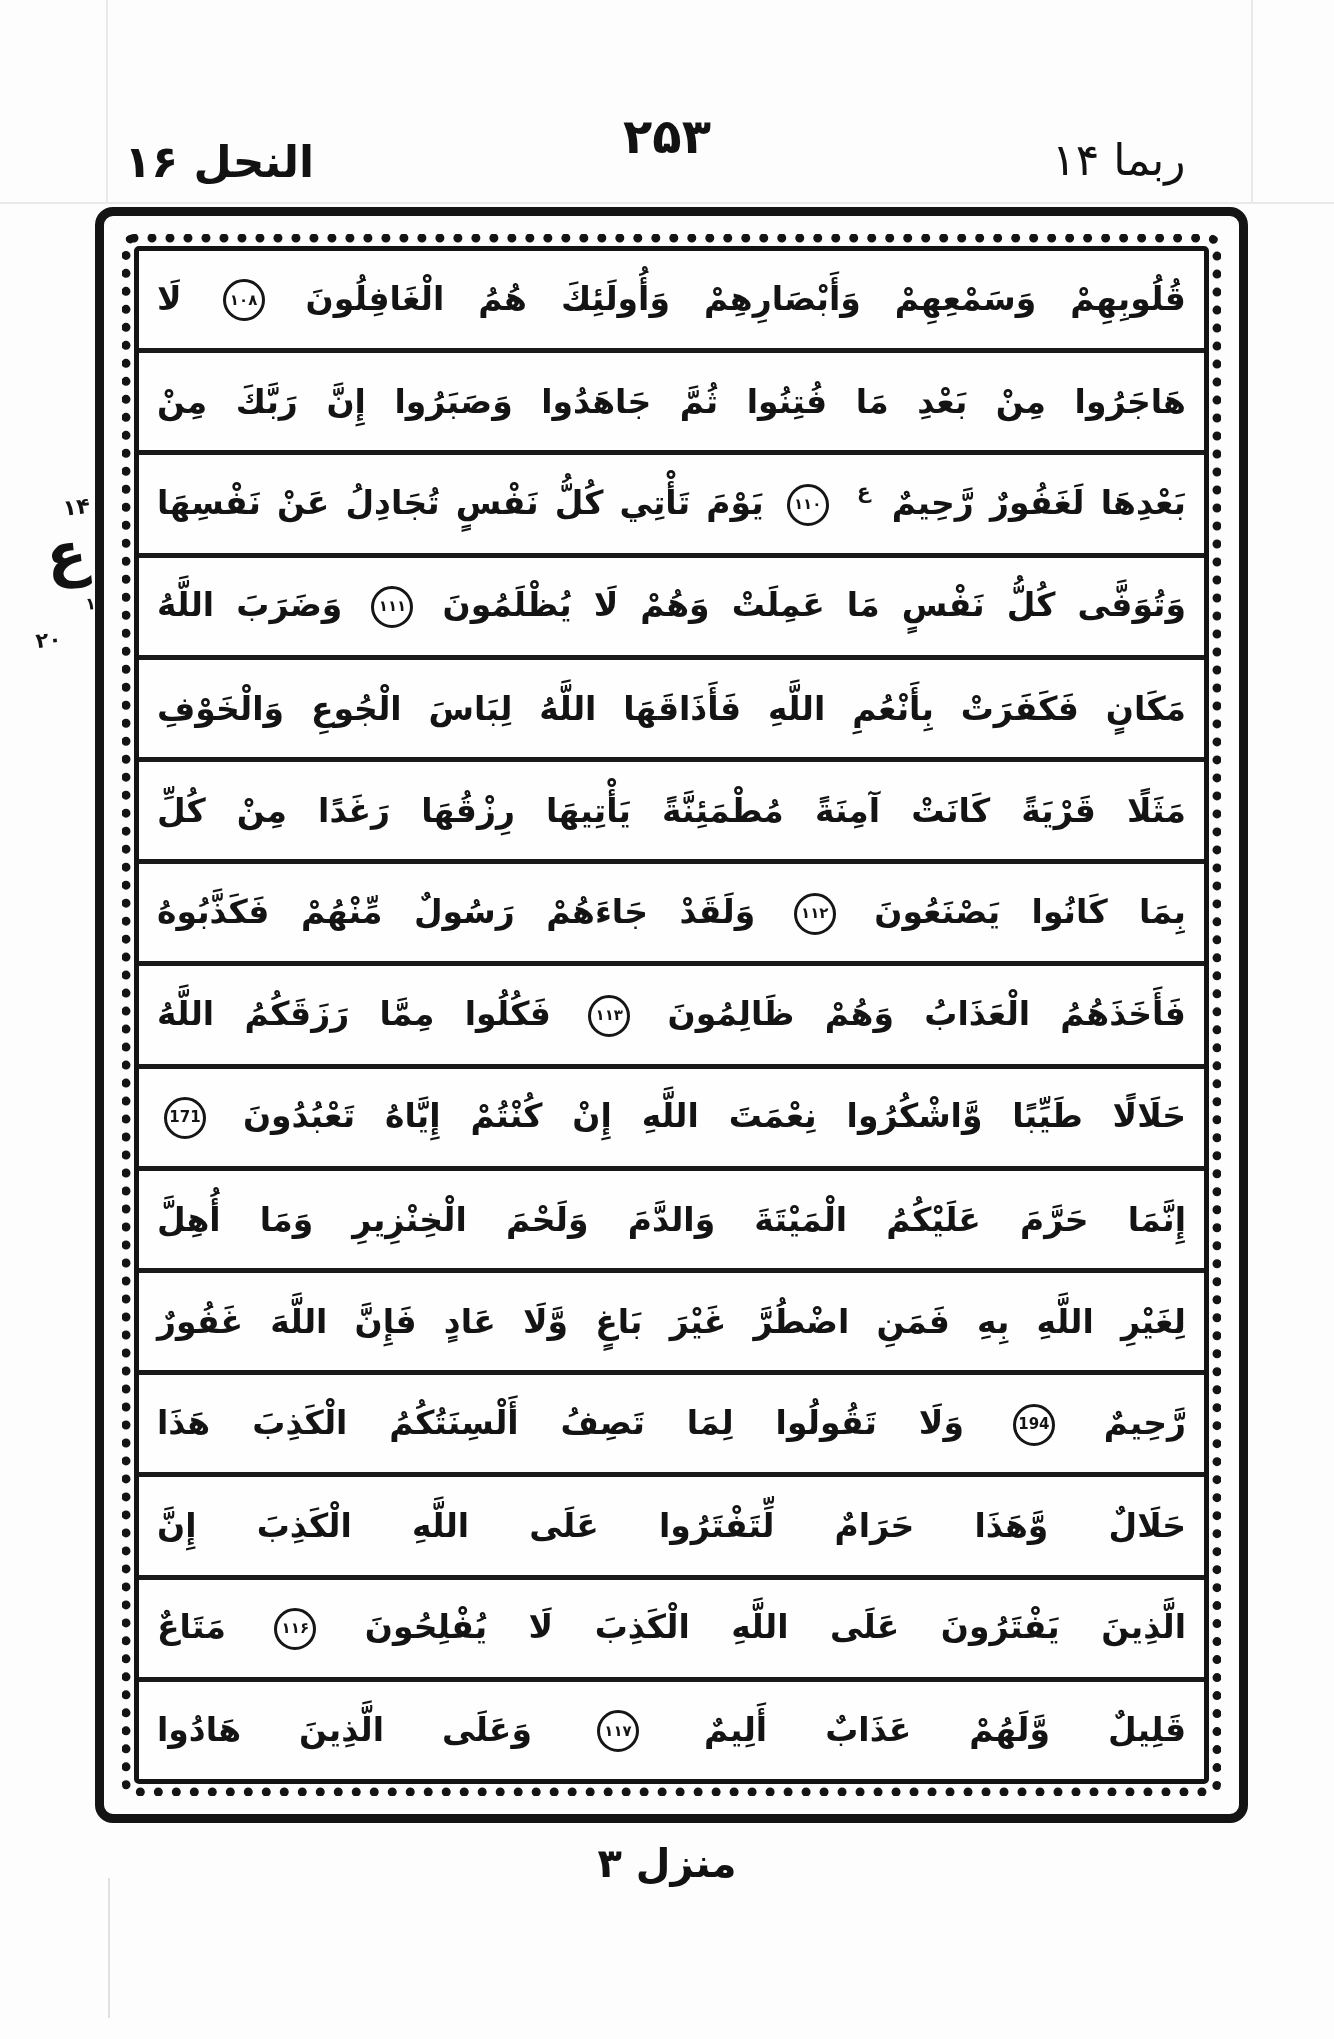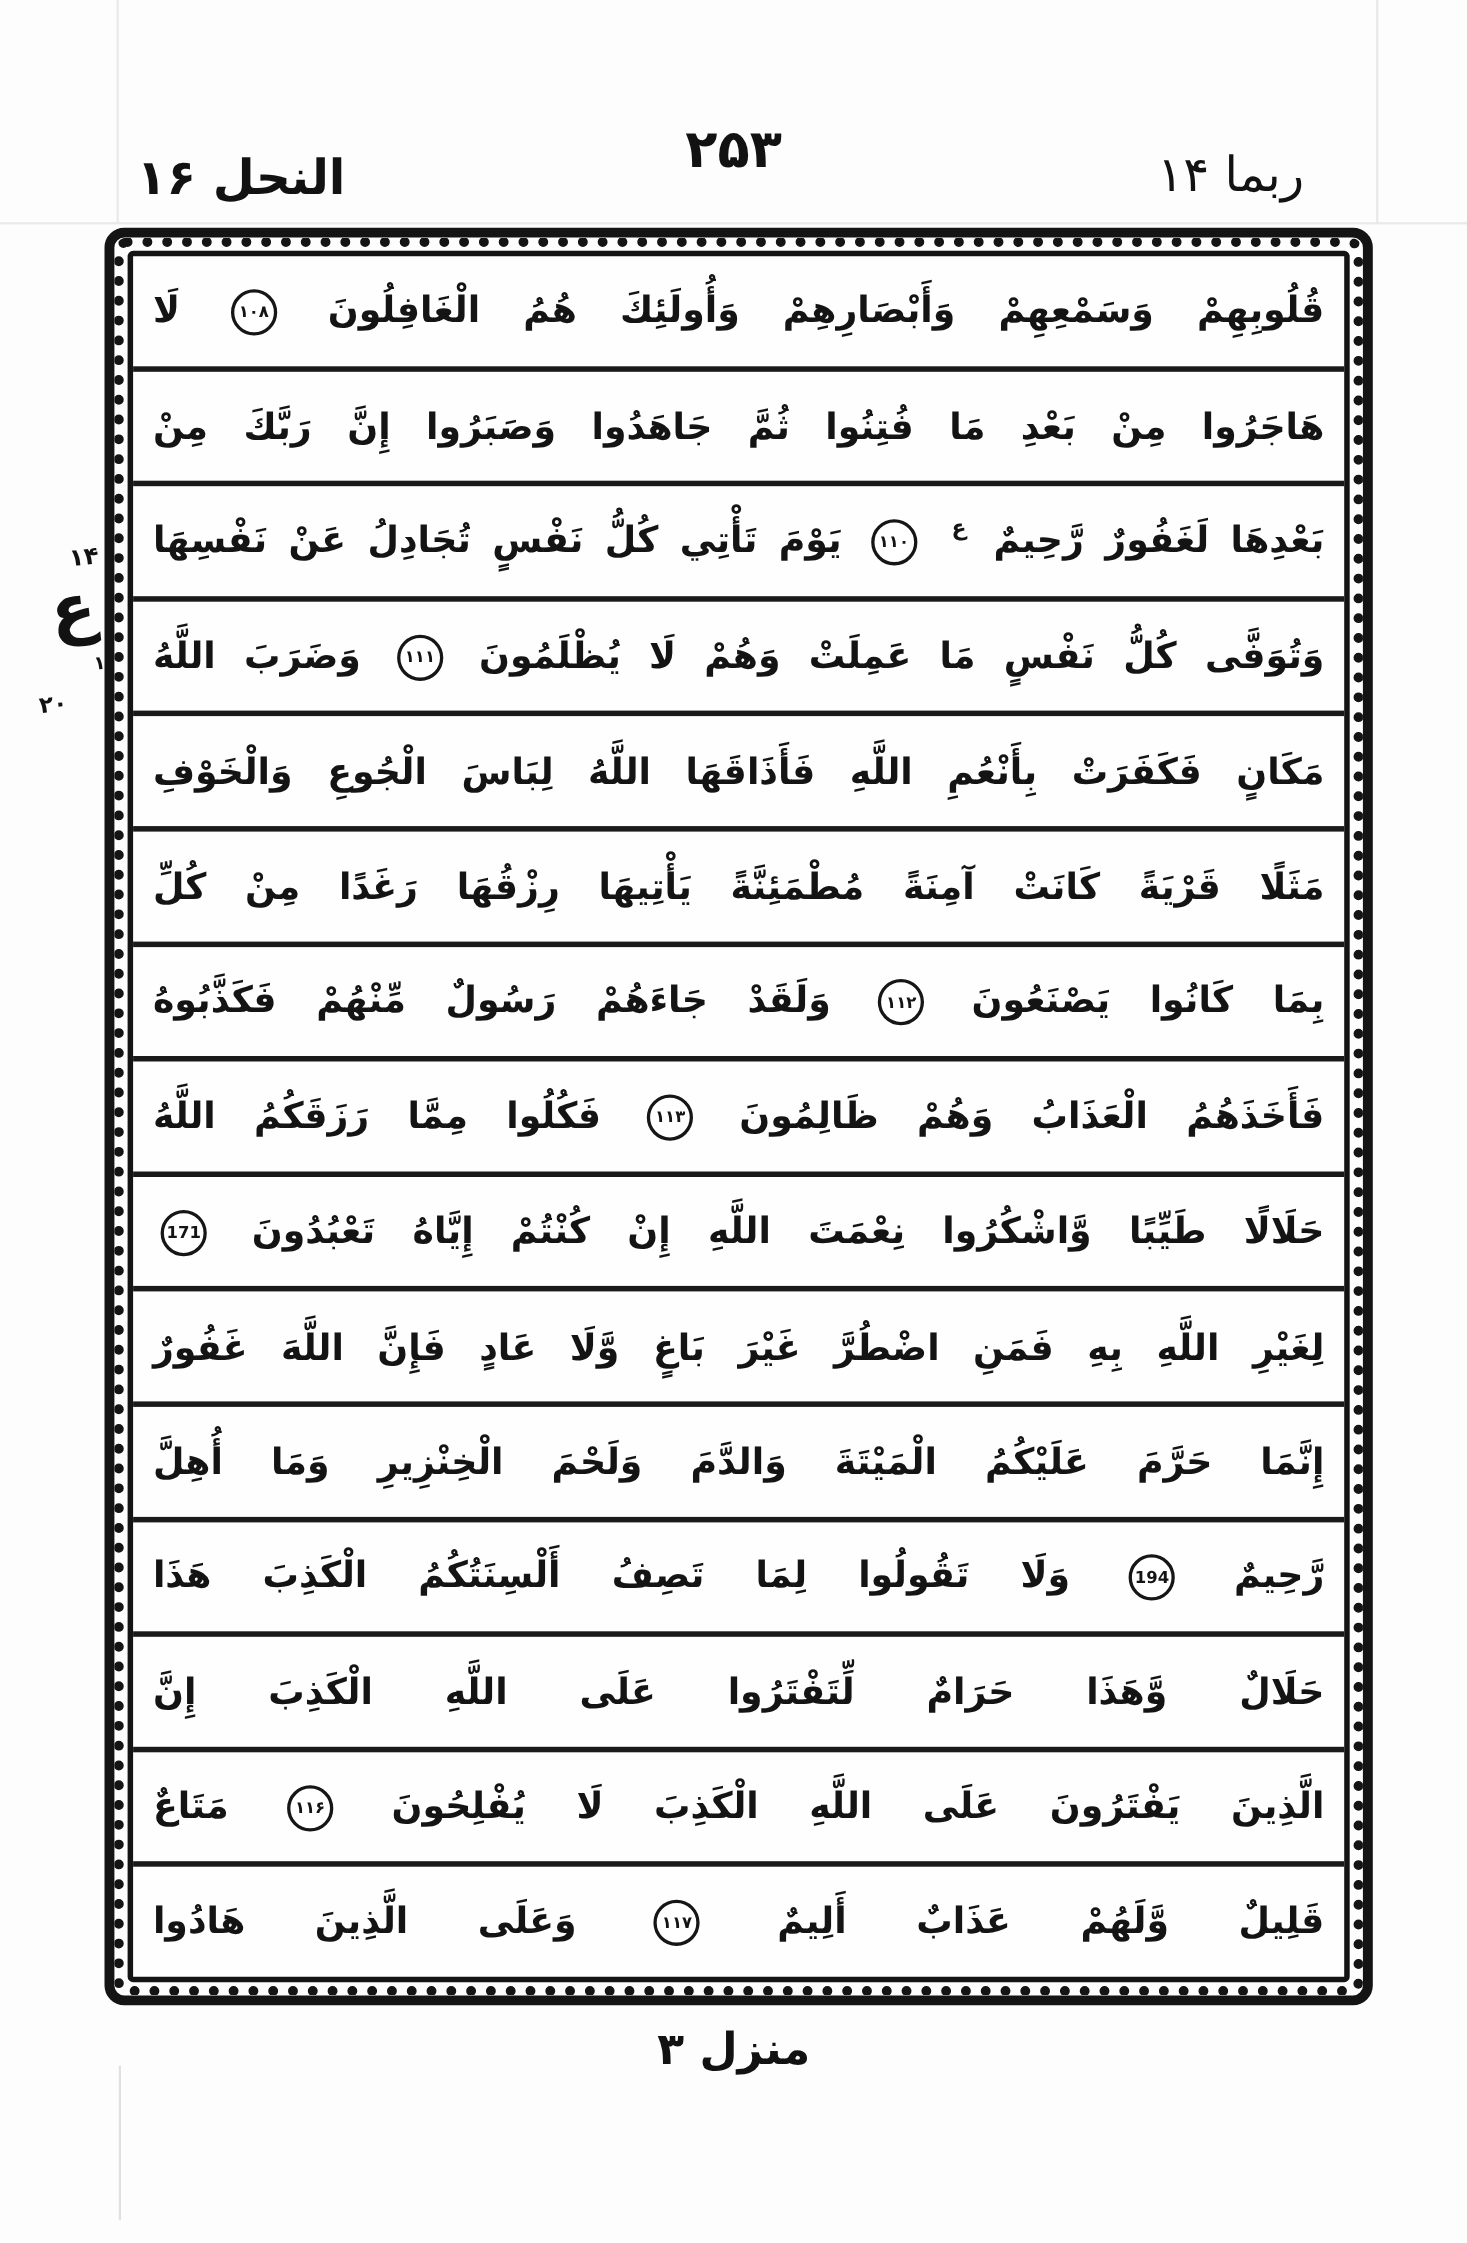--- a/index.html
+++ b/index.html
@@ -37,21 +37,21 @@
   .mmark span{position:absolute;font-weight:bold;line-height:1;direction:rtl;}
   .mm-top{right:6px;top:0;font-size:22px;}
   .mm-ain{right:14px;top:26px;font-size:60px;}
   .mm-right{right:0;top:100px;font-size:17px;}
   .mm-bottom{left:4px;top:130px;font-size:21px;}
 
   
   .frame-outer{
     position:absolute;left:95px;top:207px;width:1153px;height:1616px;
     box-sizing:border-box;border:9px solid #141414;border-radius:18px;
-    padding:0;background:#fdfdfd;
+    padding:18px;background:#fdfdfd;
   }
   .frame-beads{
     box-sizing:border-box;width:100%;height:100%;
     border:9px dotted #141414;border-radius:12px;padding:3px;
   }
   .frame-inner{
     box-sizing:border-box;width:100%;height:100%;
     border:5px solid #141414;border-radius:5px;
     background:#fefefe;
   }
@@ -135,24 +135,24 @@
             <div class="line">
               <div class="line-inner"><span>بِمَا كَانُوا يَصْنَعُونَ</span> <span class="ayah-marker">۱۱۲</span> <span>وَلَقَدْ جَاءَهُمْ رَسُولٌ مِّنْهُمْ فَكَذَّبُوهُ</span> </div>
             </div>
             <div class="line">
               <div class="line-inner"><span>فَأَخَذَهُمُ الْعَذَابُ وَهُمْ ظَالِمُونَ</span> <span class="ayah-marker">۱۱۳</span> <span>فَكُلُوا مِمَّا رَزَقَكُمُ اللَّهُ</span> </div>
             </div>
             <div class="line">
               <div class="line-inner"><span>حَلَالًا طَيِّبًا وَّاشْكُرُوا نِعْمَتَ اللَّهِ إِنْ كُنْتُمْ إِيَّاهُ تَعْبُدُونَ</span> <span class="ayah-marker">171</span> </div>
             </div>
             <div class="line">
-              <div class="line-inner"><span>لِغَيْرِ اللَّهِ بِهِ فَمَنِ اضْطُرَّ غَيْرَ بَاغٍ وَّلَا عَادٍ فَإِنَّ اللَّهَ غَفُورٌ</span> </div>
+              <div class="line-inner"><span>إِنَّمَا حَرَّمَ عَلَيْكُمُ الْمَيْتَةَ وَالدَّمَ وَلَحْمَ الْخِنْزِيرِ وَمَا أُهِلَّ</span> </div>
             </div>
             <div class="line">
-              <div class="line-inner"><span>إِنَّمَا حَرَّمَ عَلَيْكُمُ الْمَيْتَةَ وَالدَّمَ وَلَحْمَ الْخِنْزِيرِ وَمَا أُهِلَّ</span> </div>
+              <div class="line-inner"><span>لِغَيْرِ اللَّهِ بِهِ فَمَنِ اضْطُرَّ غَيْرَ بَاغٍ وَّلَا عَادٍ فَإِنَّ اللَّهَ غَفُورٌ</span> </div>
             </div>
             <div class="line">
               <div class="line-inner"><span>رَّحِيمٌ</span> <span class="ayah-marker">194</span> <span>وَلَا تَقُولُوا لِمَا تَصِفُ أَلْسِنَتُكُمُ الْكَذِبَ هَذَا</span> </div>
             </div>
             <div class="line">
               <div class="line-inner"><span>حَلَالٌ وَّهَذَا حَرَامٌ لِّتَفْتَرُوا عَلَى اللَّهِ الْكَذِبَ إِنَّ</span> </div>
             </div>
             <div class="line">
               <div class="line-inner"><span>الَّذِينَ يَفْتَرُونَ عَلَى اللَّهِ الْكَذِبَ لَا يُفْلِحُونَ</span> <span class="ayah-marker">۱۱۶</span> <span>مَتَاعٌ</span> </div>
             </div>

